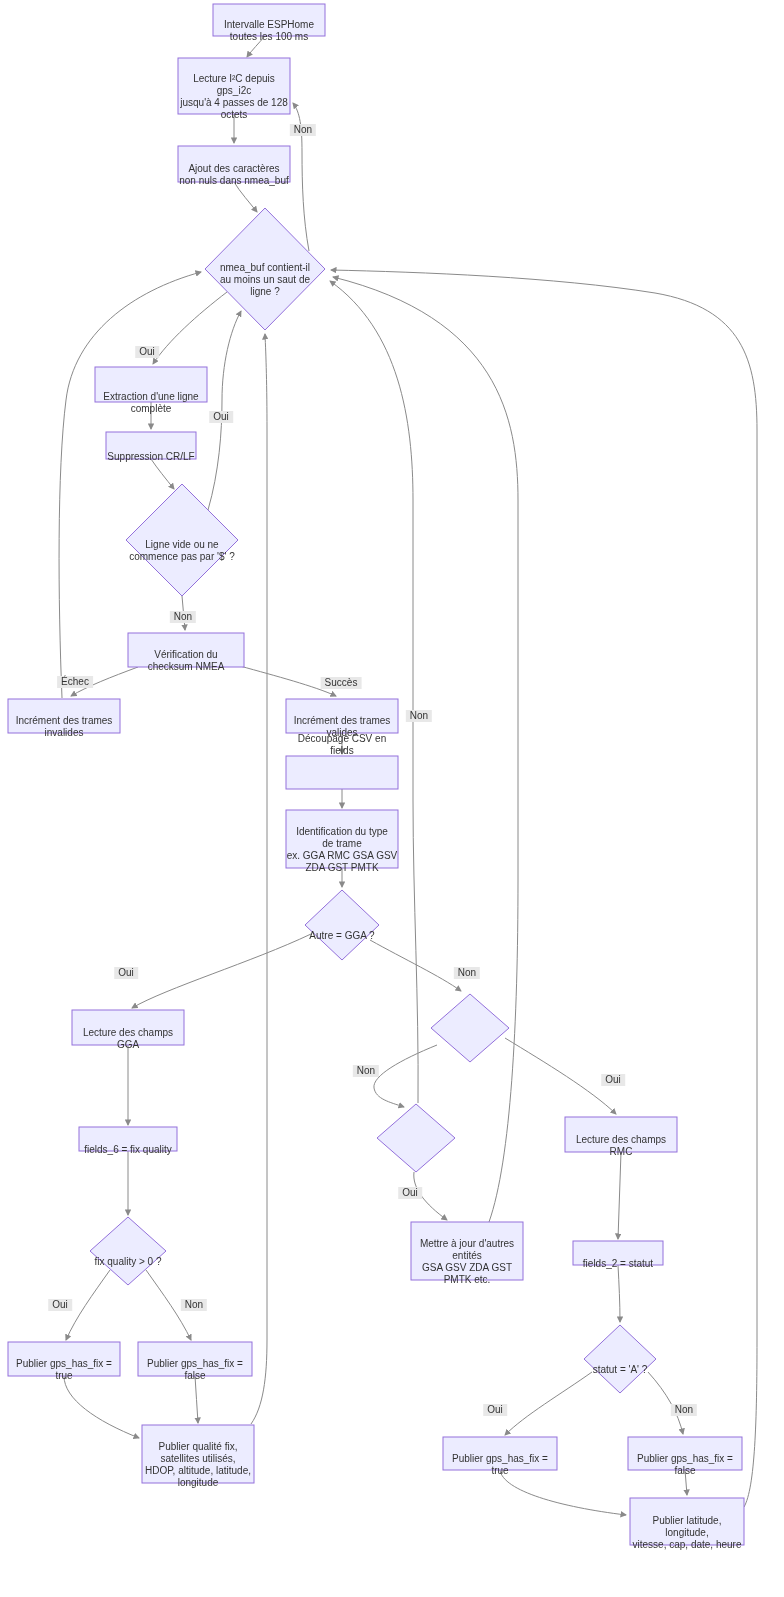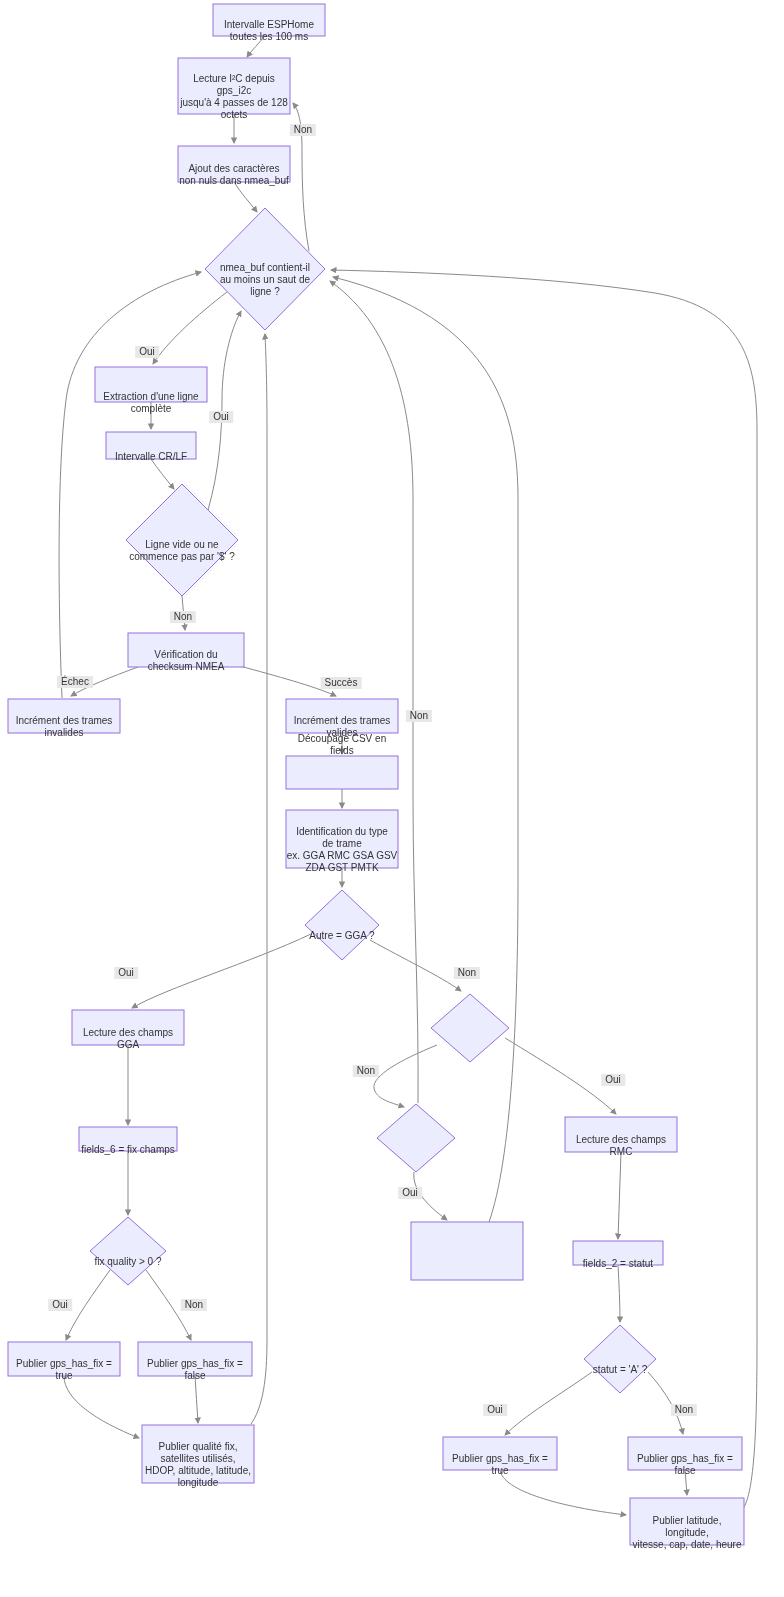--- a/index.html
+++ b/index.html
@@ -111,50 +111,54 @@
 gps_i2c
 jusqu'à 4 passes de 128
 octets</div>
   <div class="node-label" style="left:174px;top:146px;width:120px;height:36px">Ajout des caractères
 non nuls dans nmea_buf</div>
   <div class="node-label" style="left:205px;top:208px;width:120px;height:122px">nmea_buf contient-il
 au moins un saut de
 ligne ?</div>
   <div class="node-label" style="left:91px;top:367px;width:120px;height:50px">Extraction d'une ligne
 complète</div>
-  <div class="node-label" style="left:102px;top:432px;width:98px;height:27px">Intervalle CR/LF</div>
+  <div class="node-label" style="left:102px;top:432px;width:98px;height:27px">Suppression CR/LF</div>
   <div class="node-label" style="left:124px;top:484px;width:116px;height:112px">Ligne vide ou ne
 commence pas par '$' ?</div>
   <div class="node-label" style="left:124px;top:633px;width:124px;height:34px">Vérification du
 checksum NMEA</div>
   <div class="node-label" style="left:4px;top:699px;width:120px;height:34px">Incrément des trames
 invalides</div>
   <div class="node-label" style="left:282px;top:699px;width:120px;height:34px">Incrément des trames
 valides</div>
   <div class="node-label" style="left:282px;top:717px;width:120px;height:33px">Découpage CSV en
 fields</div>
   <div class="node-label" style="left:282px;top:810px;width:120px;height:58px">Identification du type
 de trame
 ex. GGA RMC GSA GSV
 ZDA GST PMTK</div>
   <div class="node-label" style="left:301px;top:890px;width:82px;height:70px">Autre = GGA ?</div>
   <div class="node-label" style="left:68px;top:1010px;width:120px;height:35px">Lecture des champs
 GGA</div>
-  <div class="node-label" style="left:75px;top:1127px;width:106px;height:24px">fields_6 = fix champs</div>
+  <div class="node-label" style="left:75px;top:1127px;width:106px;height:24px">fields_6 = fix quality</div>
   <div class="node-label" style="left:86px;top:1217px;width:84px;height:68px">fix quality &gt; 0 ?</div>
   <div class="node-label" style="left:4px;top:1342px;width:120px;height:34px">Publier gps_has_fix =
 true</div>
   <div class="node-label" style="left:134px;top:1342px;width:122px;height:34px">Publier gps_has_fix =
 false</div>
   <div class="node-label" style="left:138px;top:1425px;width:120px;height:58px">Publier qualité fix,
 satellites utilisés,
 HDOP, altitude, latitude,
 longitude</div>
   <div class="node-label" style="left:561px;top:1117px;width:120px;height:35px">Lecture des champs
 RMC</div>
+  <div class="node-label" style="left:407px;top:1222px;width:120px;height:58px">Mettre à jour d'autres
+entités
+GSA GSV ZDA GST
+PMTK etc.</div>
   <div class="node-label" style="left:569px;top:1241px;width:98px;height:24px">fields_2 = statut</div>
   <div class="node-label" style="left:580px;top:1325px;width:80px;height:68px">statut = 'A' ?</div>
   <div class="node-label" style="left:439px;top:1437px;width:122px;height:33px">Publier gps_has_fix =
 true</div>
   <div class="node-label" style="left:624px;top:1437px;width:122px;height:33px">Publier gps_has_fix =
 false</div>
   <div class="node-label" style="left:626px;top:1498px;width:122px;height:47px">Publier latitude,
 longitude,
 vitesse, cap, date, heure</div>
 

